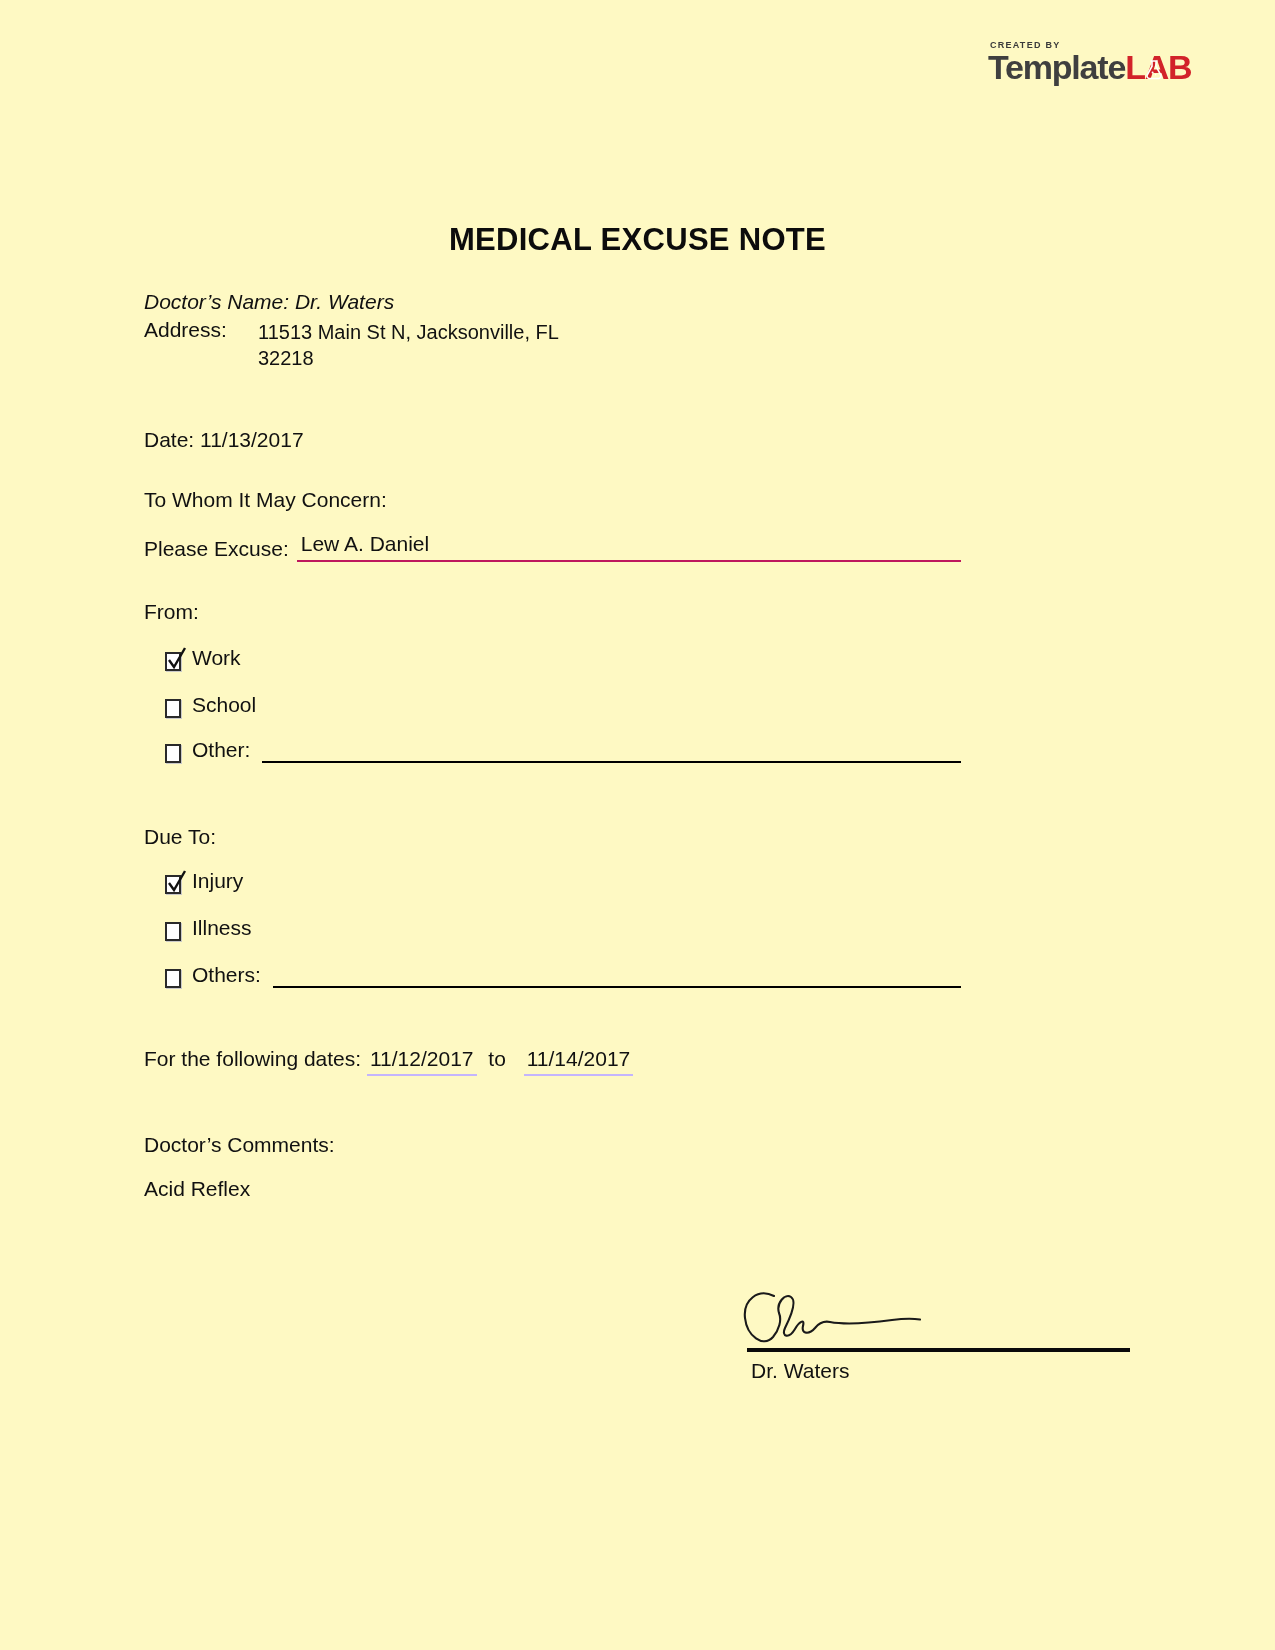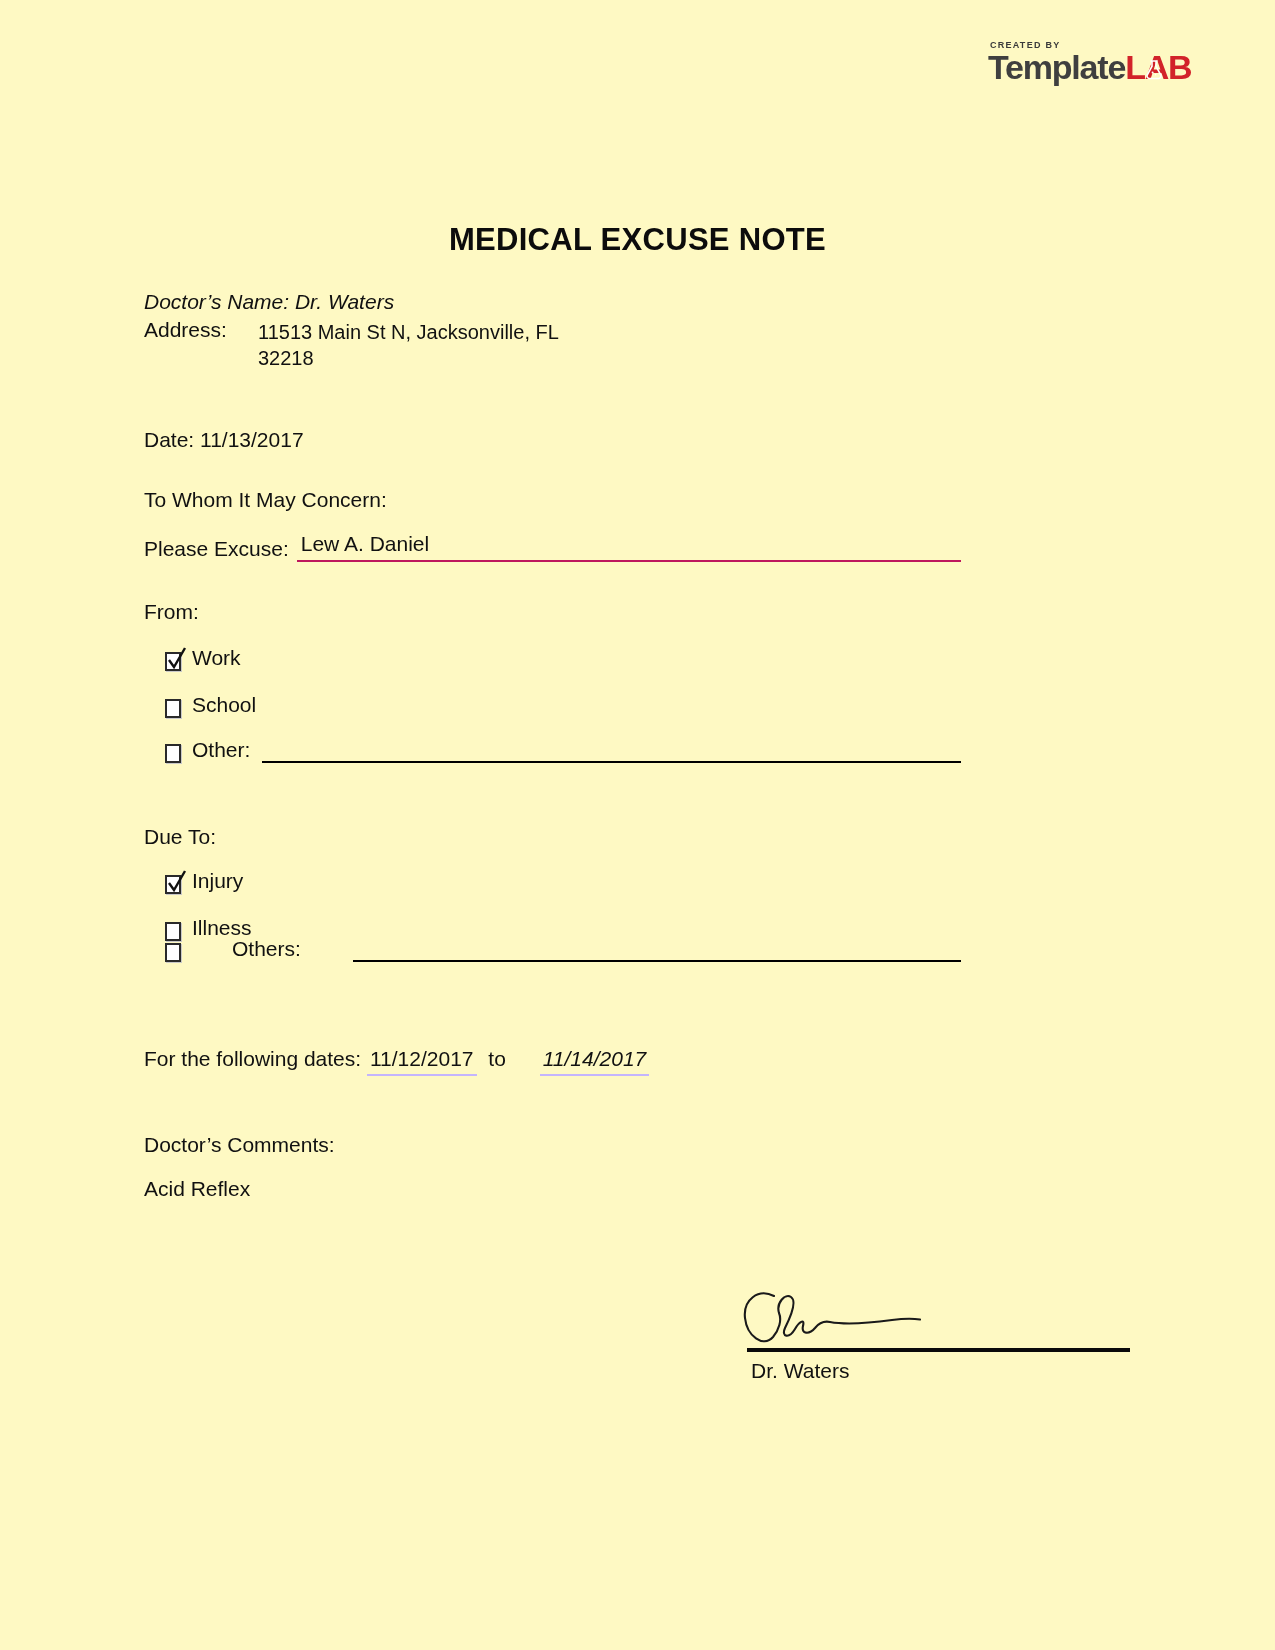--- a/index.html
+++ b/index.html
@@ -56,21 +56,21 @@
 
   .check-row {
     left:144px; width:817px; height:30px;
     display:flex; align-items:flex-end;
   }
   .row-work    { top:641px; }
   .row-school  { top:688px; }
   .row-other   { top:733px; }
   .row-injury  { top:864px; }
   .row-illness { top:911px; }
-  .row-others  { top:932px;gap:40px; }
+  .row-others  { top:958px; }
 
   .checkbox {
     width:16px; height:19px;
     border:2px solid #2a2a2a;
     background:#fff;
     margin-left:21px;
     position:relative;
     flex:0 0 auto;
     box-shadow:1px 1px 0 #c9c9c9;
   }
@@ -83,21 +83,21 @@
   }
 
   
   .dates-row { top:1046px; left:144px; white-space:nowrap; }
   .date-underlined {
     display:inline-block;
     border-bottom:2px solid #c4b5fd;
     padding:0 3px 2px 3px;
   }
   .dates-connector { margin:0 4px 8px 6px; }
-  .date-underlined.second { margin-left:24px;font-style:italic; }
+  .date-underlined.second { margin-left:8px; }
 
   
   .comments-label { top:1132px; left:144px; }
   .comments-value { top:1176px; left:144px; }
 
   
   .signature-svg { top:1288px; left:740px; width:205px; height:64px; }
   .signature-line { top:1348px; left:747px; width:383px; height:4px; background:#0a0a0a; }
   .signature-name { top:1358px; left:751px; }
 </style>

